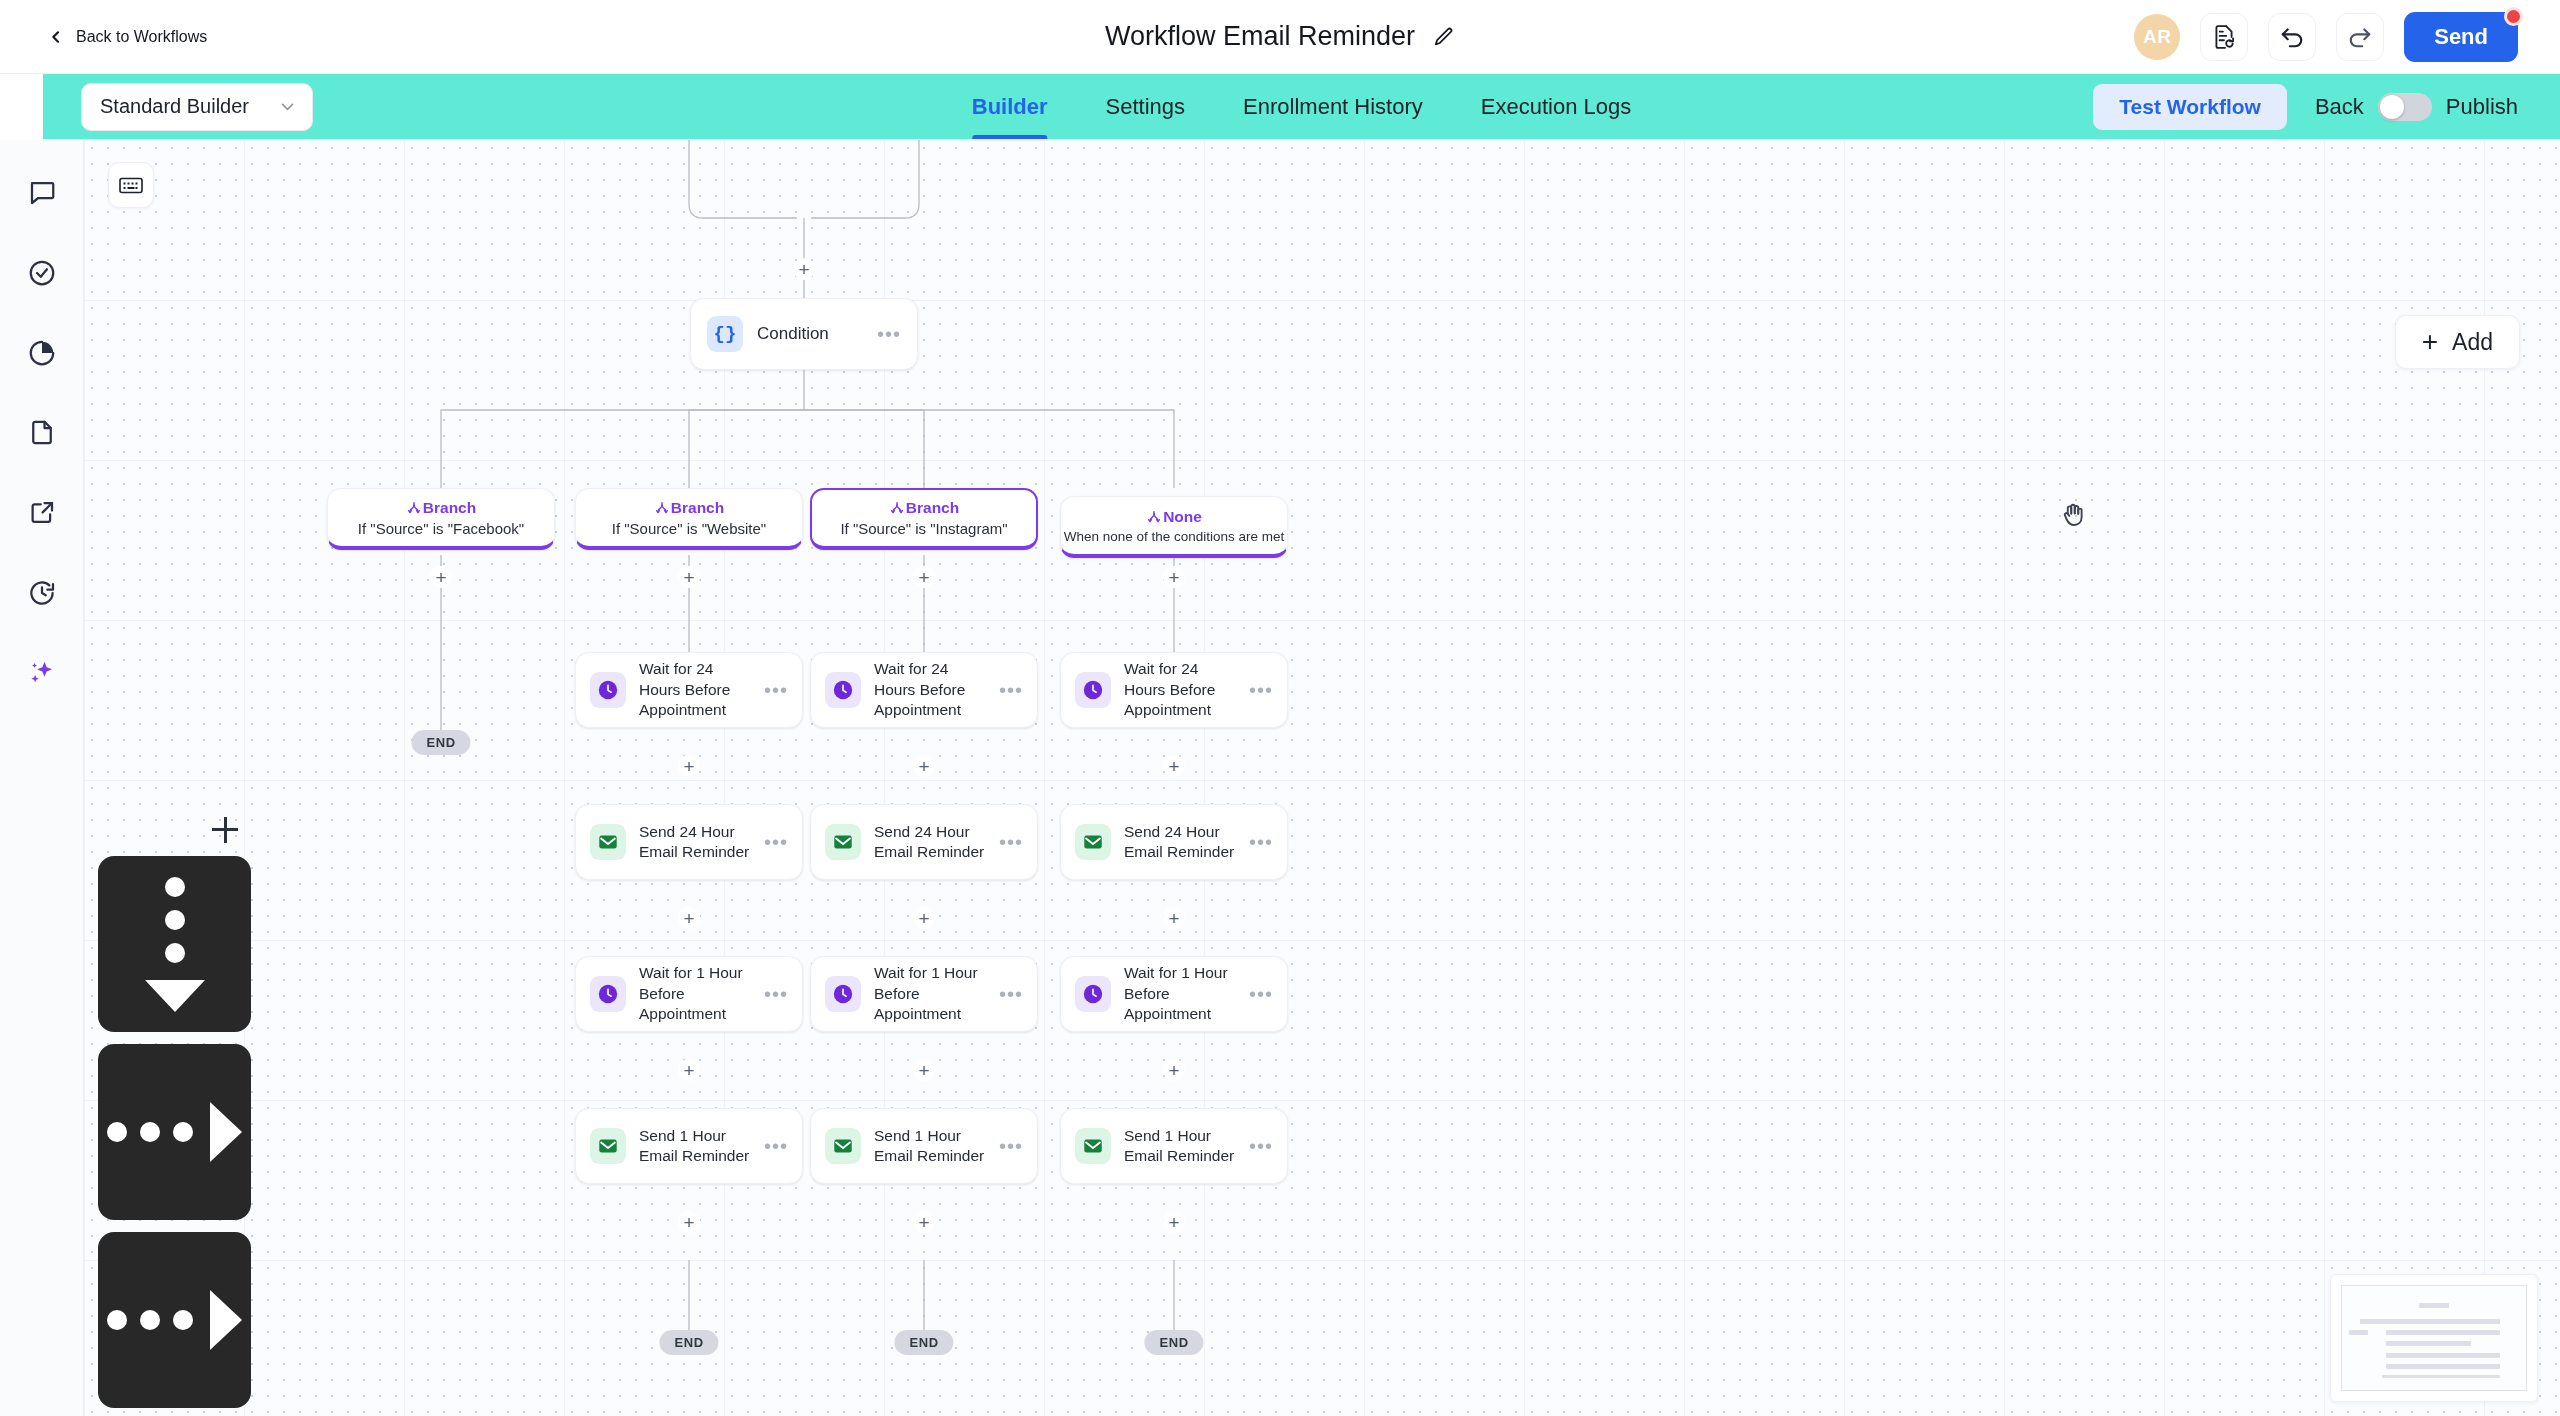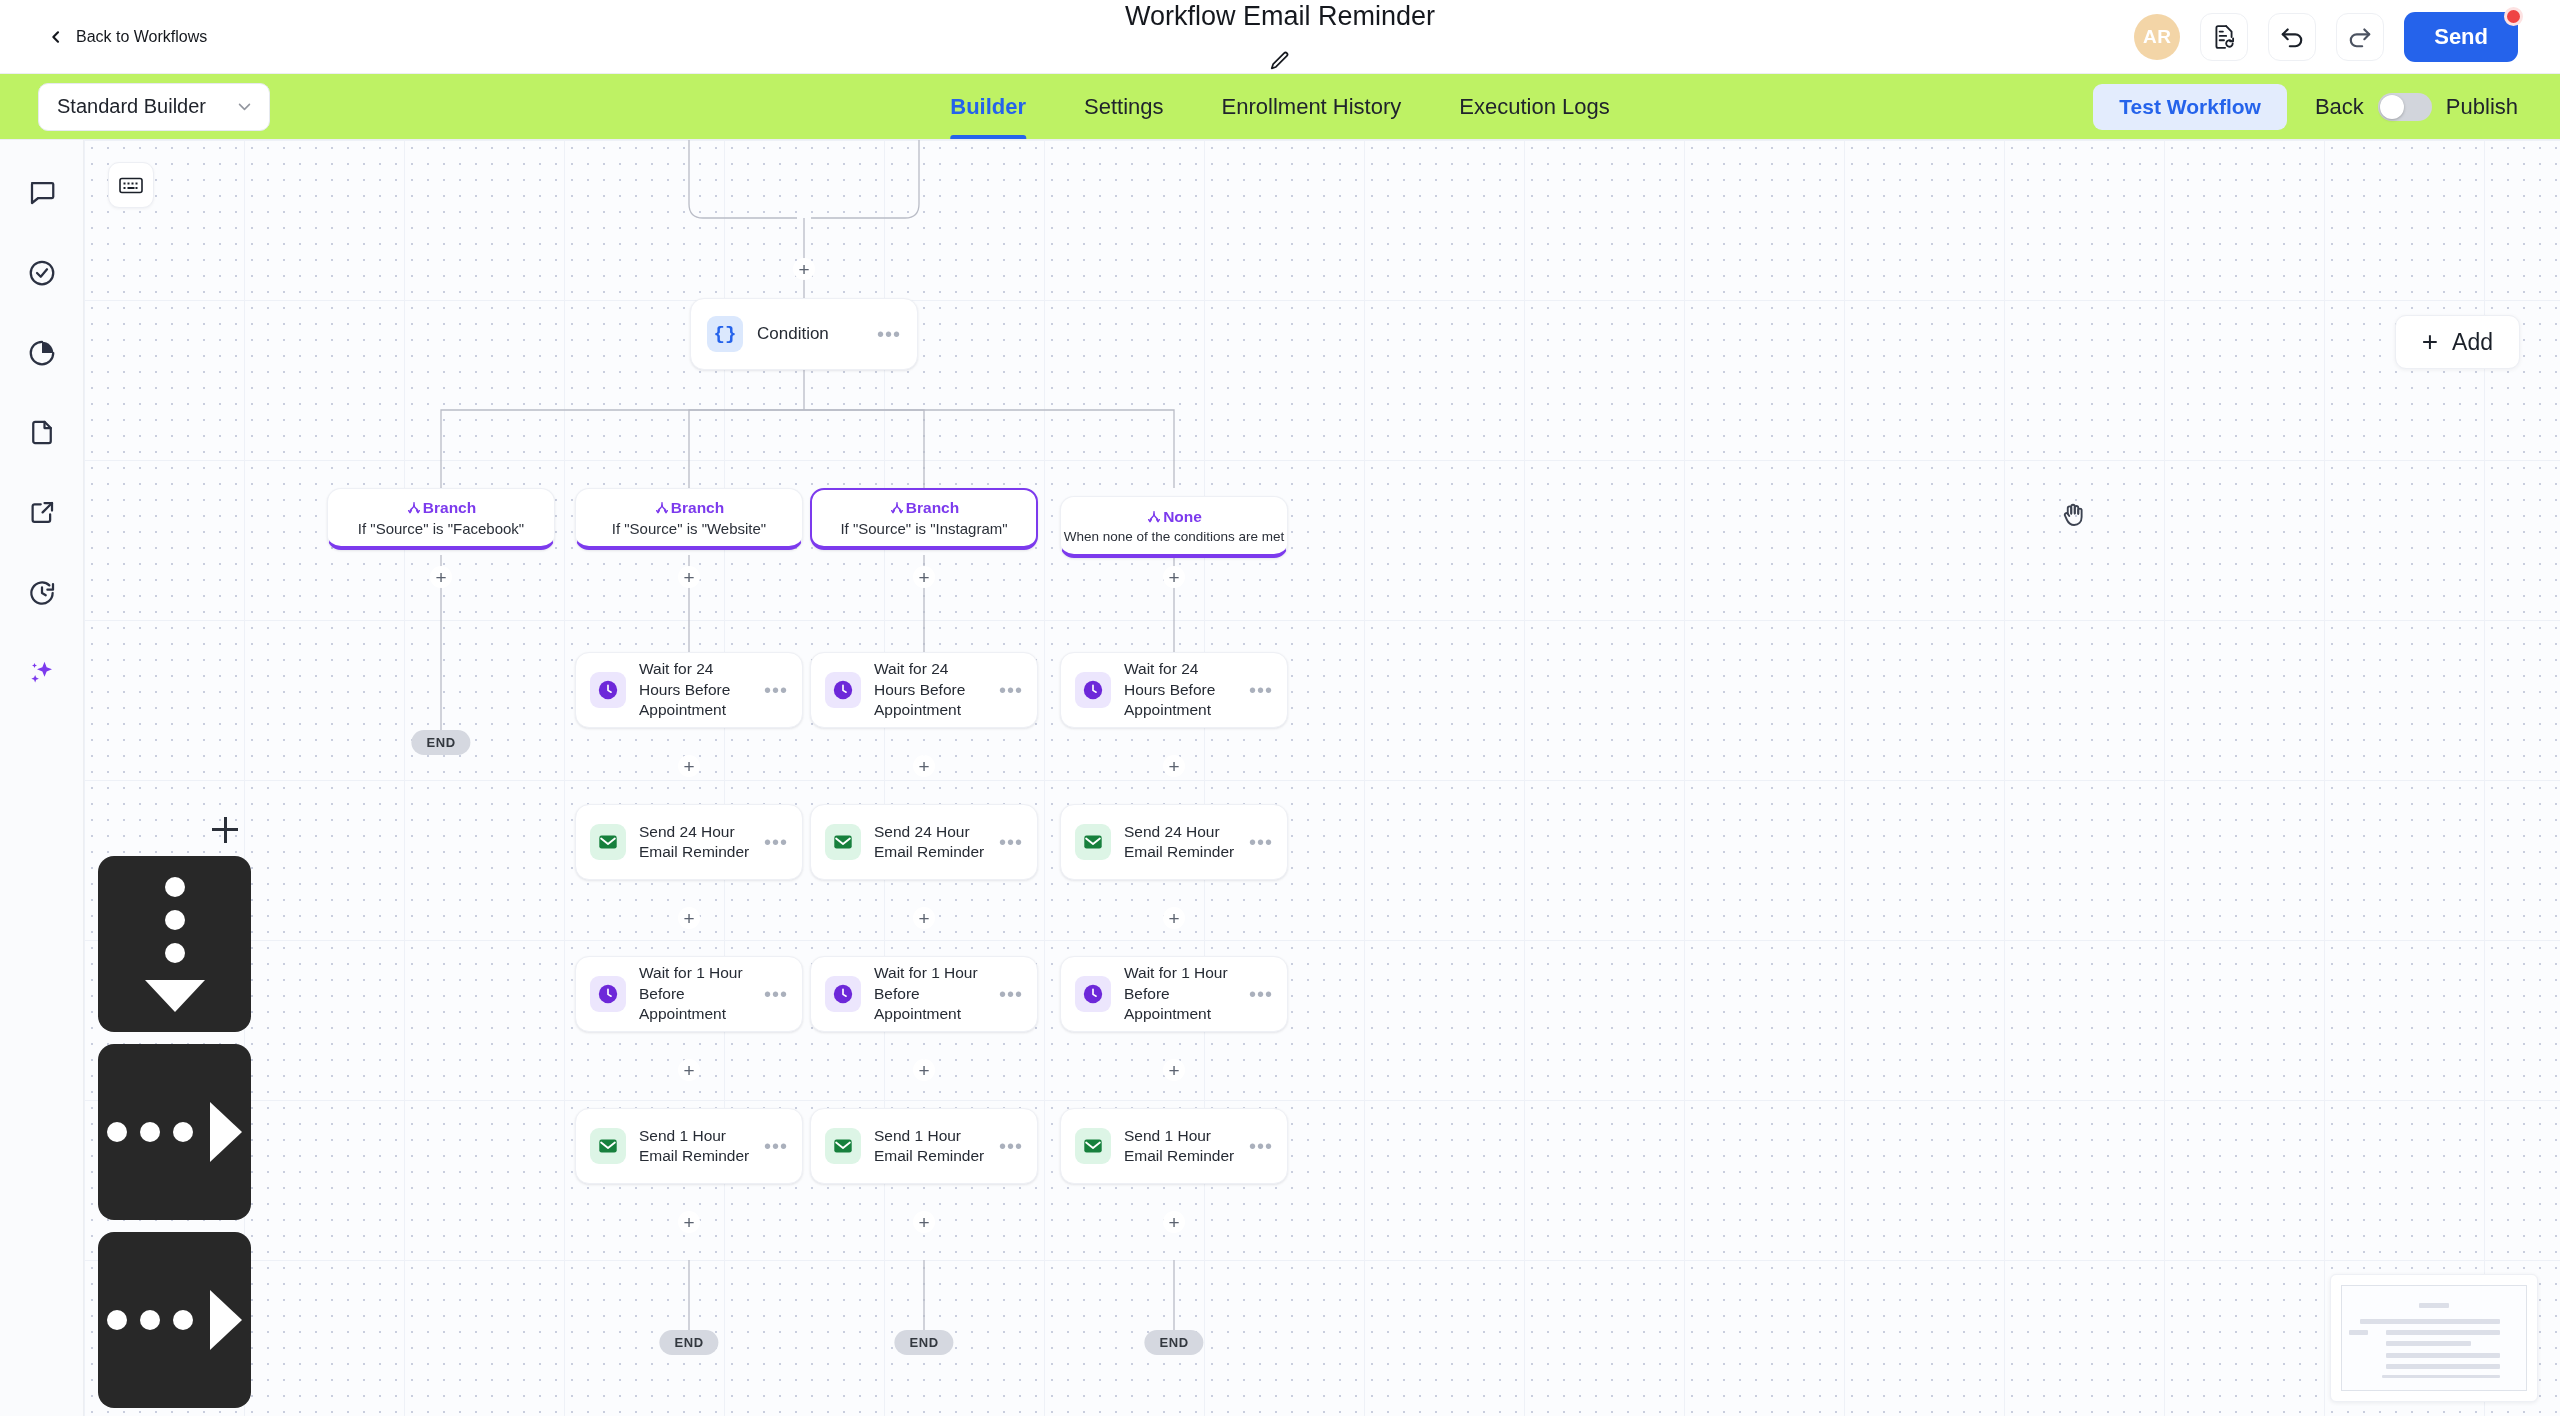--- a/index.html
+++ b/index.html
@@ -25,21 +25,20 @@
     display: flex; align-items: center; gap: 12px;
     margin-left: 48px; cursor: pointer;
     color: #15181e; font-size: 16px; font-weight: 500;
   }
   .back-chevron { display: block; width: 16px; height: 16px; }
 
   .title-wrap {
     position: absolute; left: 0; right: 0; top: 0; bottom: 0;
     display: flex; align-items: center; justify-content: center; gap: 18px;
     pointer-events: none;
-    flex-direction: column;
   }
   .wf-title { font-size: 27px; font-weight: 500; color: #15181e; }
   .pencil-icon { width: 22px; height: 22px; pointer-events: auto; cursor: pointer; }
 
   .topbar-right {
     margin-left: auto; margin-right: 42px;
     display: flex; align-items: center; gap: 20px;
     z-index: 2;
   }
   .avatar {
@@ -66,24 +65,24 @@
   }
   .save-dot {
     position: absolute; top: -5px; right: -5px;
     width: 19px; height: 19px; border-radius: 50%;
     background: #ef4444; border: 3px solid #fde2e2;
   }
 
   
   .tabbar {
     height: 66px; flex: 0 0 66px;
-    background: #bef264;
+    background: #5eead4;
     border-bottom: 1px solid #eceef2;
     display: flex; align-items: center;
-    position: relative; z-index: 30;
+    position: relative; z-index: 30; margin-left: 43px;
   }
   .builder-select {
     margin-left: 38px;
     width: 232px; height: 48px;
     border: 1px solid #e6e9ef; border-radius: 10px;
     background: #fff;
     display: flex; align-items: center; justify-content: space-between;
     padding: 0 16px 0 18px;
     font-size: 20px; color: #20242c; cursor: pointer;
   }

